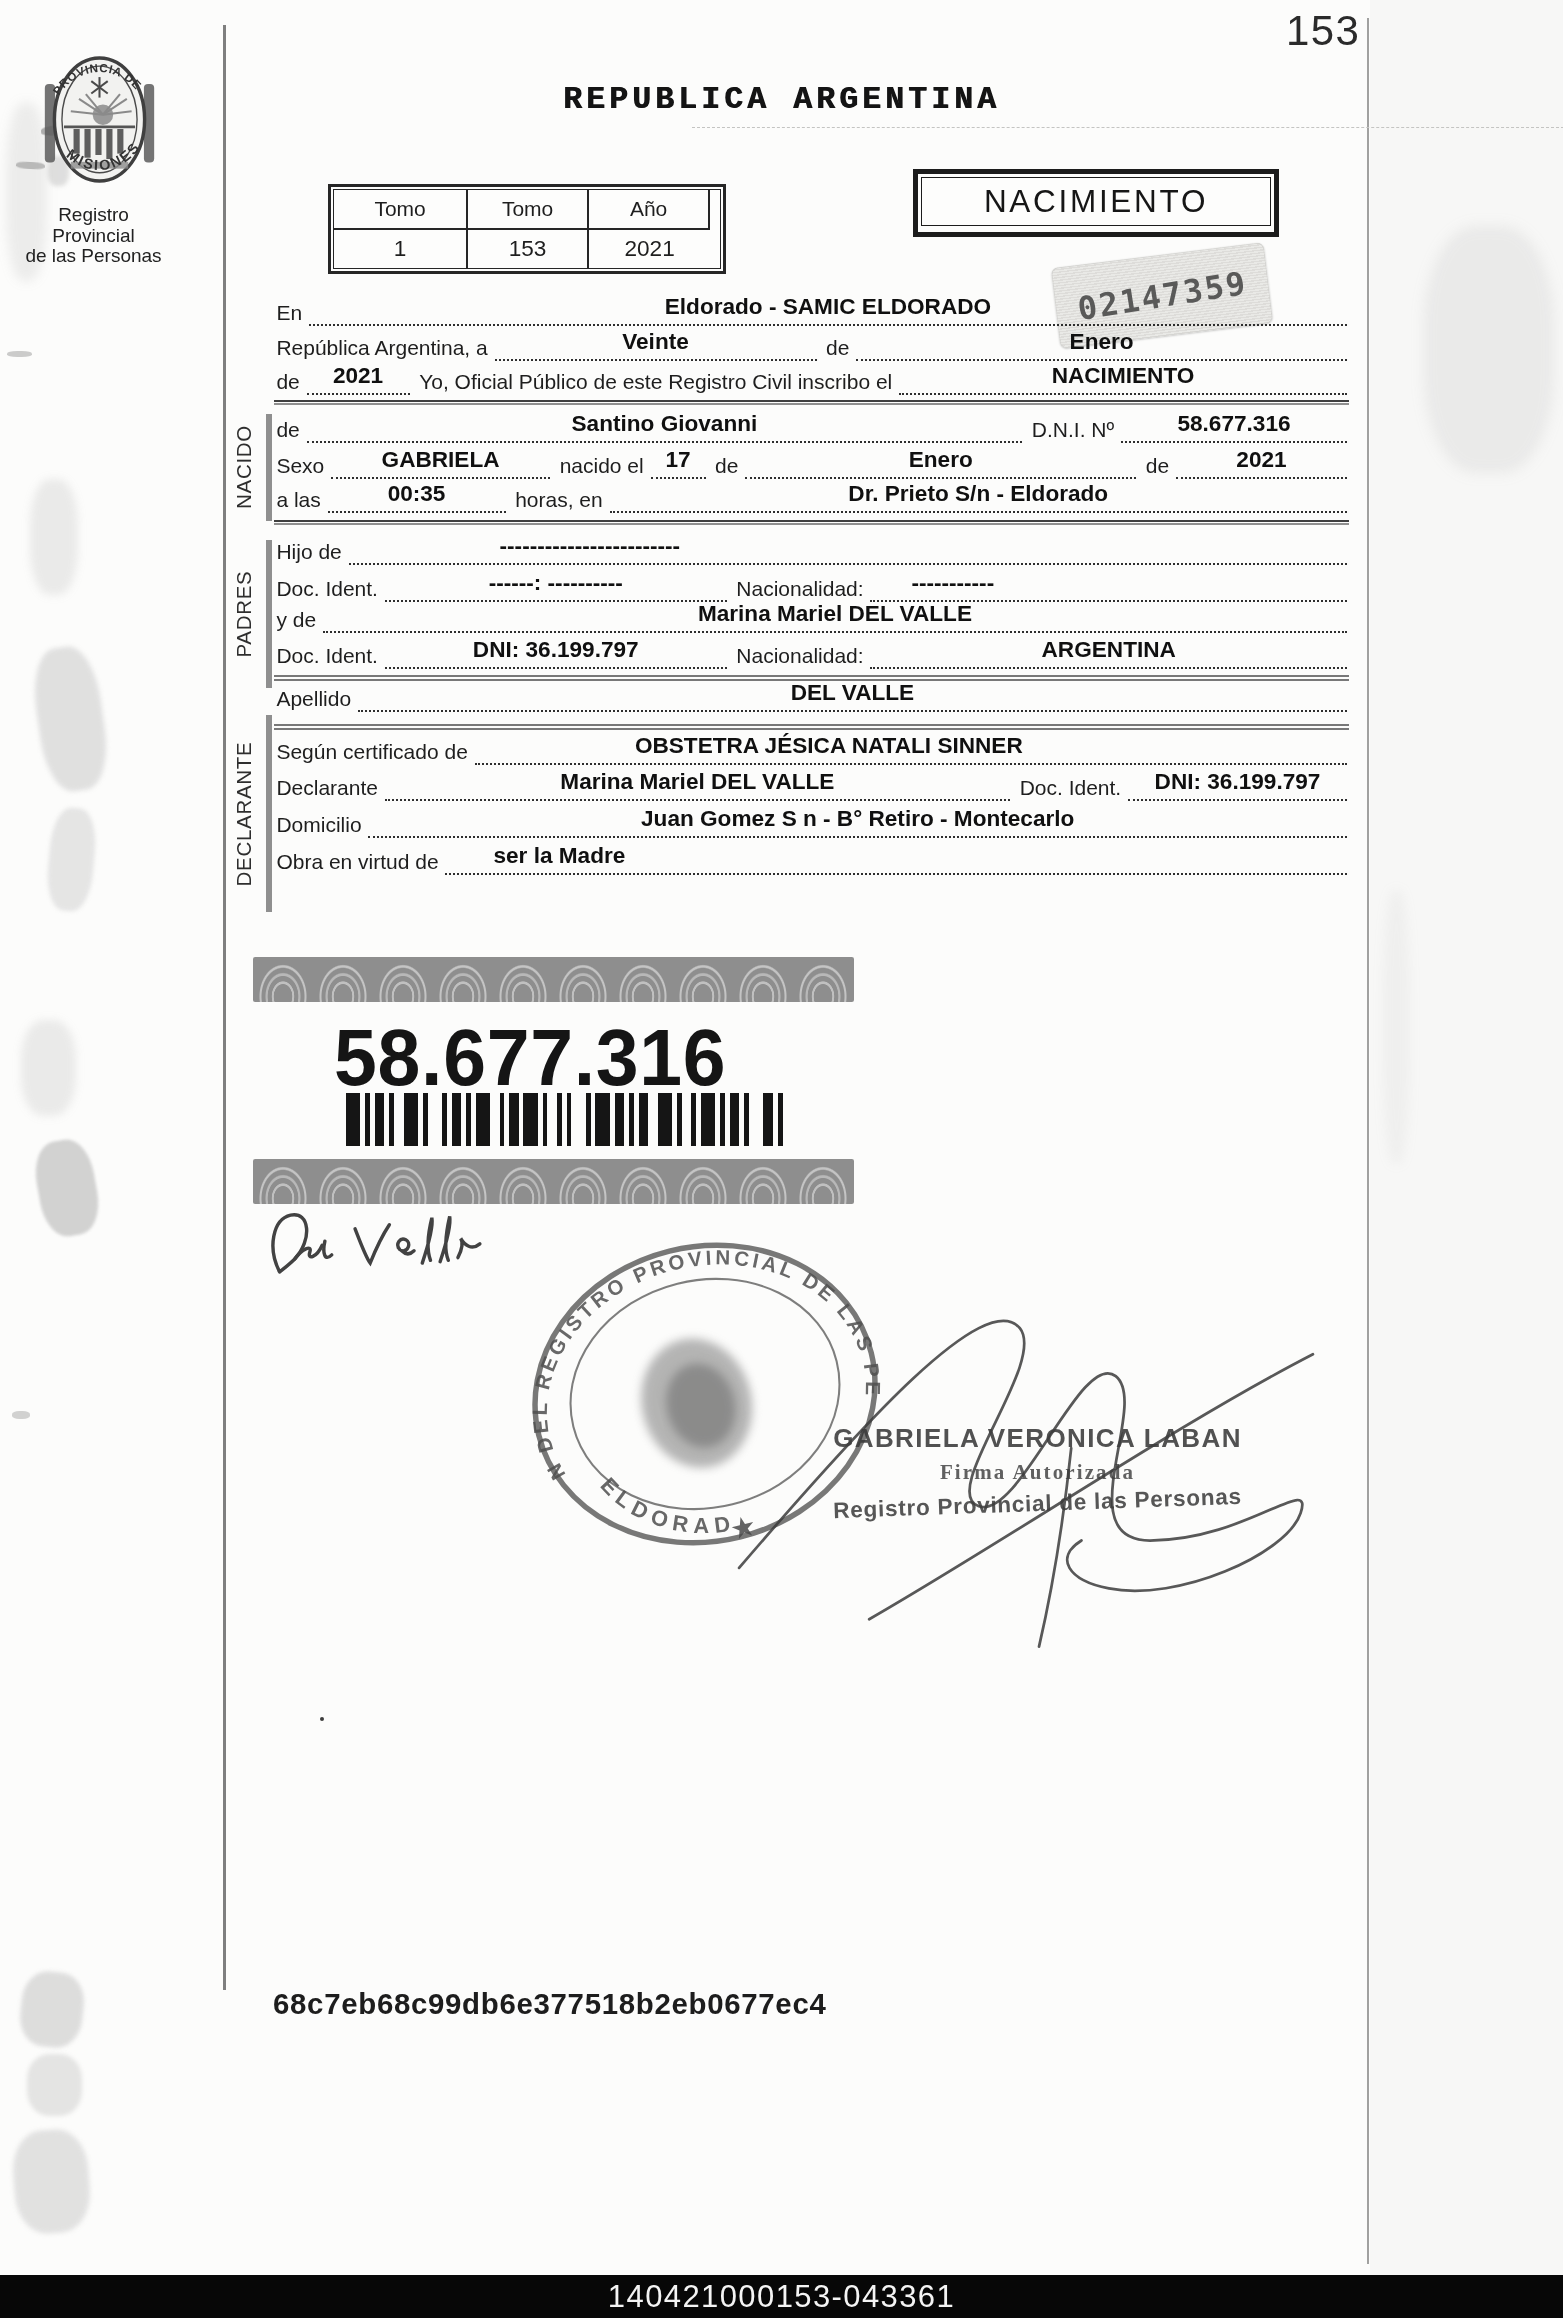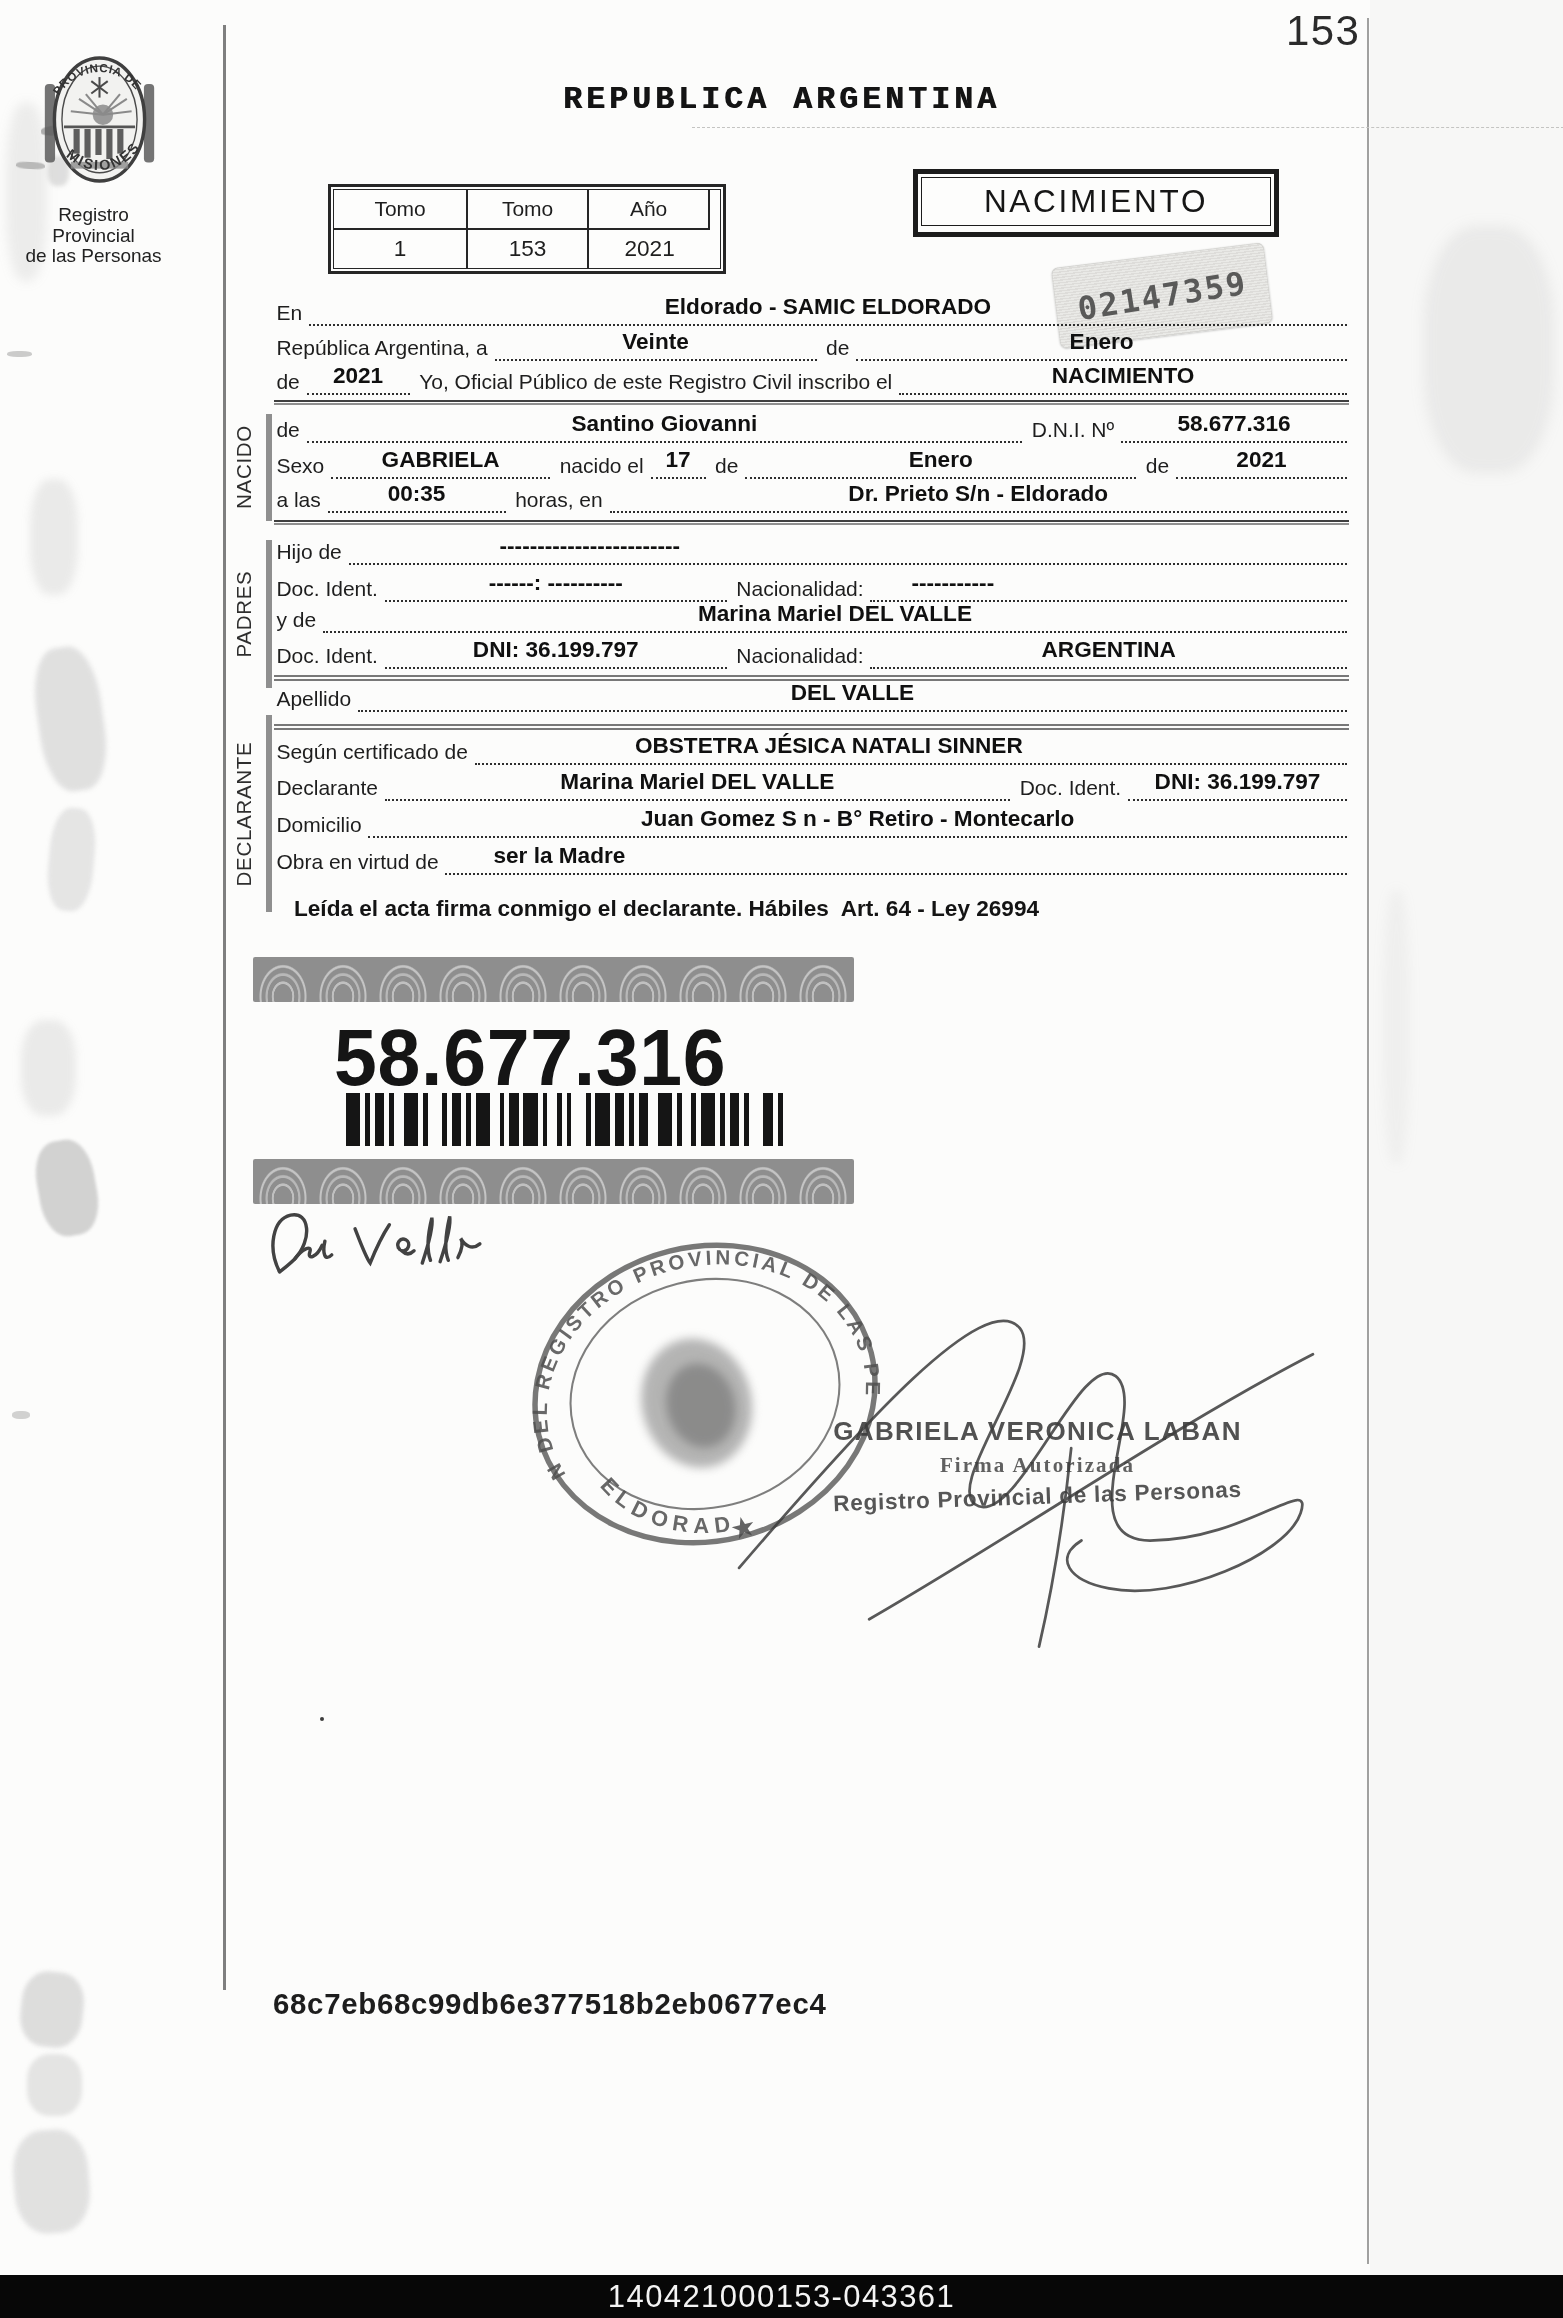--- a/index.html
+++ b/index.html
@@ -59,21 +59,21 @@
           radial-gradient(ellipse 27px 36px at 50% 58%, #8e8e8e 0 9px, #c0c0c0 9.6px 11px, #8e8e8e 11.6px 15px, #b8b8b8 15.7px 17px, #8e8e8e 18px 21px, #c4c4c4 22px 23px, #8e8e8e 24px),
           radial-gradient(ellipse 27px 36px at 50% 58%, #8e8e8e 0 9px, #bcbcbc 9.6px 11px, #8e8e8e 11.6px 15px, #b5b5b5 15.7px 17px, #8e8e8e 18px 21px, #c0c0c0 22px 23px, #8e8e8e 24px);
         background-size:60px 68px,60px 68px;background-position:0 0,30px 34px;
         border-radius:2.1px;}
   .dni-big{position:absolute;font-size:77px;font-weight:bold;color:#151515;letter-spacing:0.7px;
            transform:scaleY(1.03);transform-origin:left top;}
   .barcode{position:absolute;display:flex;align-items:stretch;overflow:hidden;}
   .barcode span{display:block;height:100%;}
   
   .officer{position:absolute;text-align:center;color:#3a3a3a;}
-  .officer .l1{font-size:26px;font-weight:bold;letter-spacing:1.4px;opacity:.88;}
+  .officer .l1{font-size:26px;font-weight:bold;letter-spacing:1.4px;opacity:.88;margin-top:7px;}
   .officer .l2{font-family:"Liberation Serif",serif;font-size:21px;font-weight:bold;margin-top:5.5px;opacity:.8;letter-spacing:2.1px;}
   .officer .l3{font-size:22.6px;font-weight:bold;margin-top:6.8px;transform:rotate(-2deg);opacity:.85;letter-spacing:0.7px;}
   .hash{position:absolute;font-size:29.4px;font-weight:bold;color:#1d1d1d;letter-spacing:0.7px;}
   .blackbar{position:absolute;left:0;width:1563px;background:#070707;color:#f4f4f4;
             text-align:center;font-size:31px;letter-spacing:1.4px;}
   .dot{position:absolute;background:#3c3c3c;border-radius:50%;}
   .tint-right{position:absolute;left:1370px;top:0;width:194px;height:2319px;background:rgba(0,0,0,0.018);}
   svg{overflow:visible;}
 </style>
 </head>
@@ -310,21 +310,20 @@
         <span class="val">ser la Madre</span>
       </span>
   </div>
   <div class="row" style="top:800px;">
     <span class="lbl">Domicilio</span>
     <span class="fill grow">
         <span class="val">Juan Gomez S n - B° Retiro - Montecarlo</span>
       </span>
   </div>
 
-  <div class="closing" style="left:294px;top:896px;">Leída el acta firma conmigo el declarante. Hábiles  Art. 64 - Ley 26994</div>
 
   <div class="band" style="left:253px;top:957px;width:601px;height:45px;"></div>
   <div class="dni-big" style="left:334px;top:1012px;">58.677.316</div>
   <div class="barcode" style="left:346px;top:1093px;width:446px;height:53px;">
       <span style="width: 14.4px; flex: 0 0 14.4px; background: rgb(21, 21, 21);"></span>
       <span style="width: 4.8px; flex: 0 0 4.8px; background: transparent;"></span>
       <span style="width: 4.8px; flex: 0 0 4.8px; background: rgb(21, 21, 21);"></span>
       <span style="width: 4.8px; flex: 0 0 4.8px; background: transparent;"></span>
       <span style="width: 9.6px; flex: 0 0 9.6px; background: rgb(21, 21, 21);"></span>
       <span style="width: 4.8px; flex: 0 0 4.8px; background: transparent;"></span>

